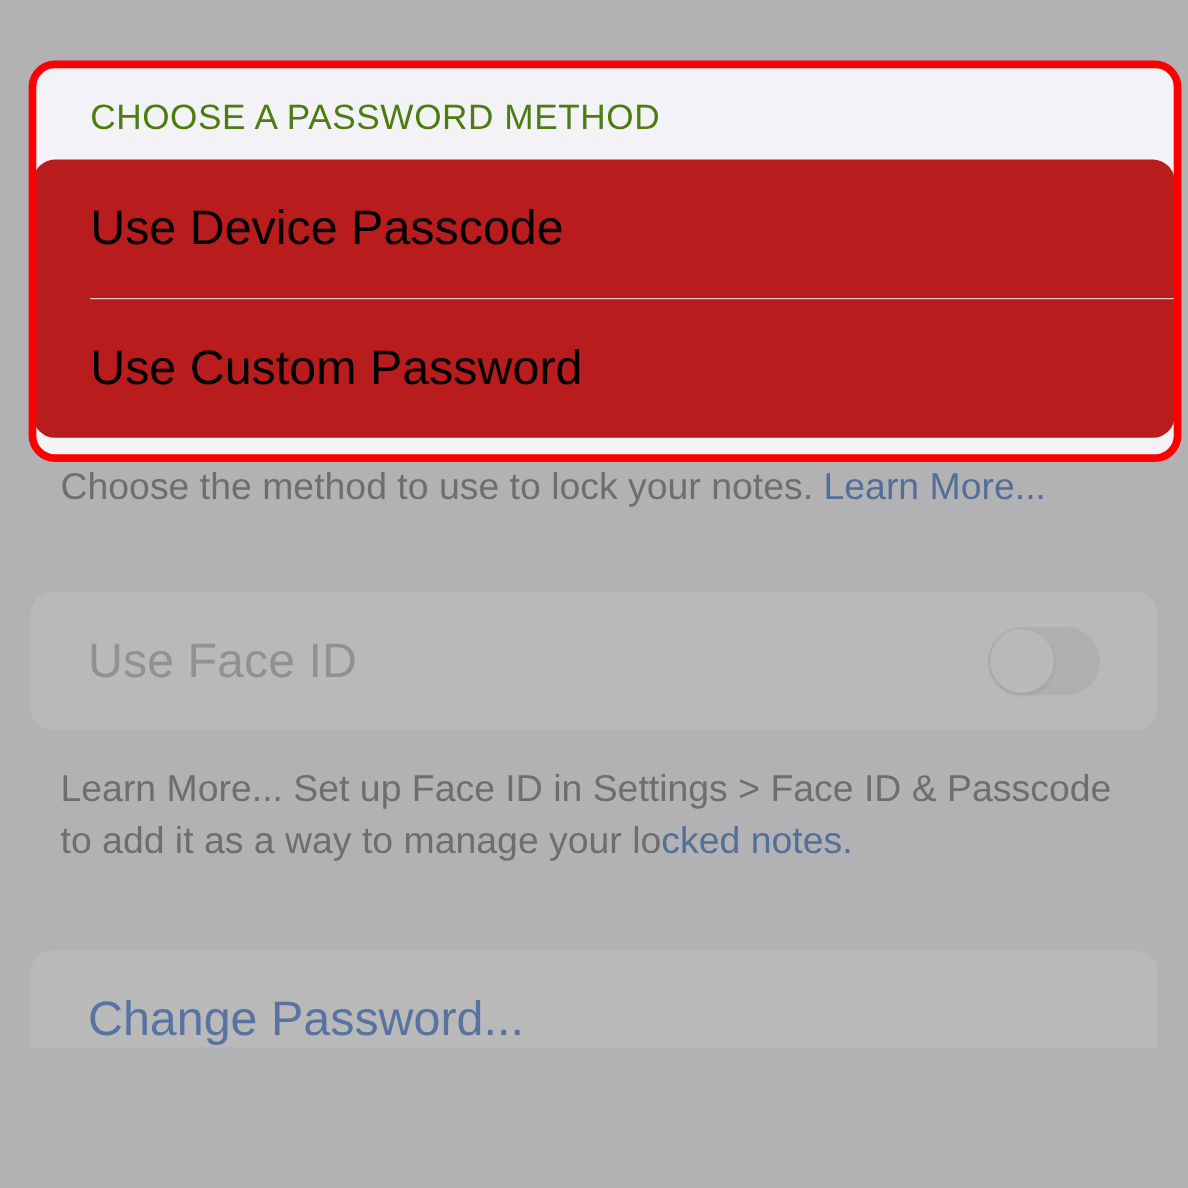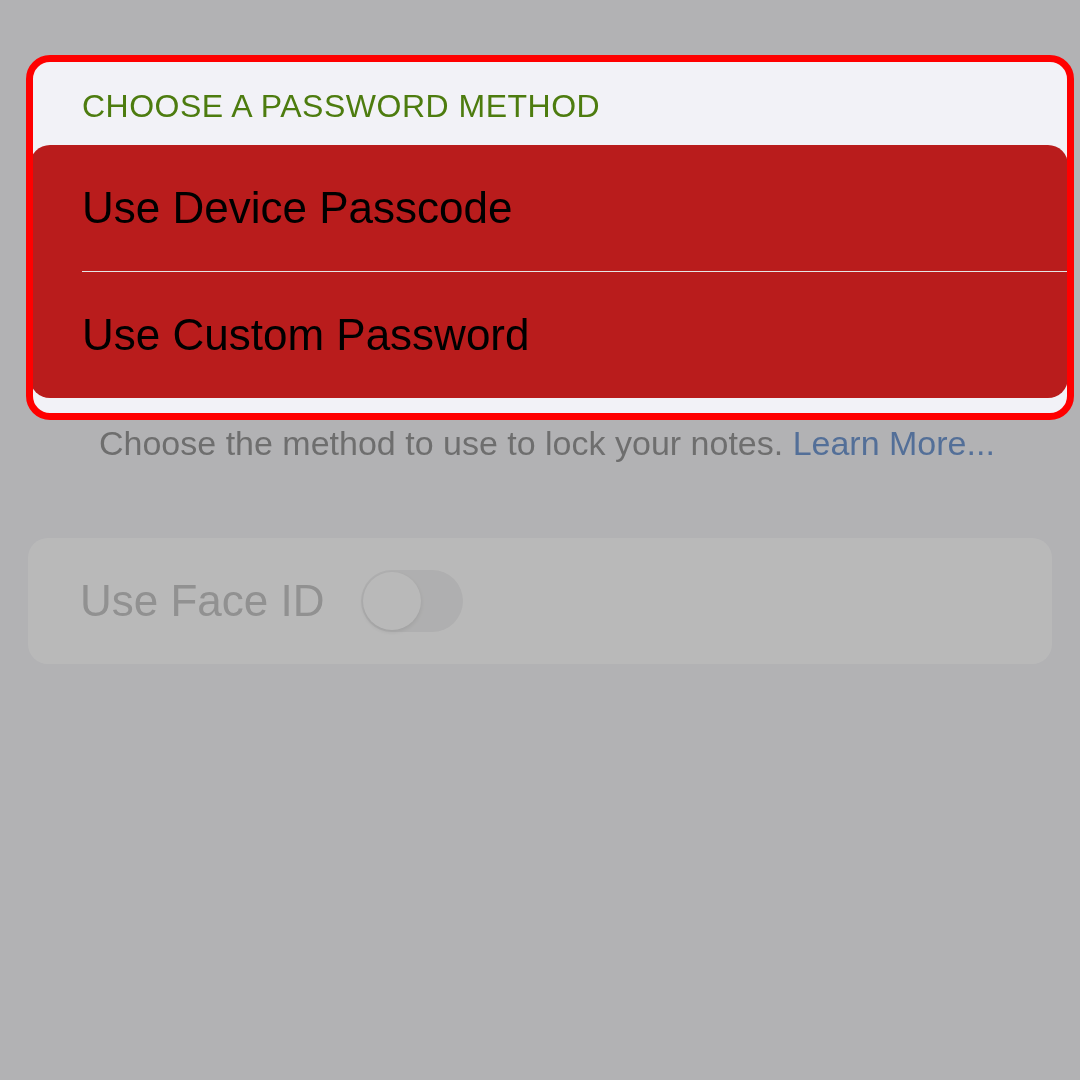--- a/index.html
+++ b/index.html
@@ -66,35 +66,34 @@
       background-color: #e5e5e5;
       margin-left: 52px;
     }
     
     
     .description {
       padding: 30px 55px;
       font-size: 34px;
       color: #595959;
       line-height: 1.4;
-      margin-left: 44px;
     }
     
     .description .link {
       color: #1e5bb5;
     }
     
     
     .face-id-section {
       background-color: #ffffff;
       border-radius: 20px;
       margin: 40px 28px 0 28px;
       display: flex;
       align-items: center;
-      justify-content: flex-start;
+      justify-content: space-between;
       padding: 32px 52px;
       gap: 36px;
     }
     
     .face-id-label {
       font-size: 44px;
       color: #a6a6a6;
       font-weight: 400;
     }
     
@@ -198,21 +197,27 @@
     <span>Choose the method to use to lock your notes. </span><span class="link">Learn More...</span>
   </div>
 
   <div class="face-id-section">
     <div class="face-id-label">Use Face ID</div>
     <div class="toggle">
       <div class="toggle-knob"></div>
     </div>
   </div>
 
-
+  <div class="face-id-description">
+    <span>Learn More... Set up Face ID in Settings &gt; Face ID &amp; Passcode to add it as a way to manage your lo</span><span class="link">cked notes.</span>
+  </div>
+
+  <div class="change-password-section">
+    <div class="change-password-label">Change Password...</div>
+  </div>
 
 </div>
 
 <div class="dimmed-overlay"></div>
 
 <div class="clear-content">
   <div class="section-header">Choose a Password Method</div>
   <div class="option-list">
     <div class="option-item">Use Device Passcode</div>
     <div class="option-divider"></div>

